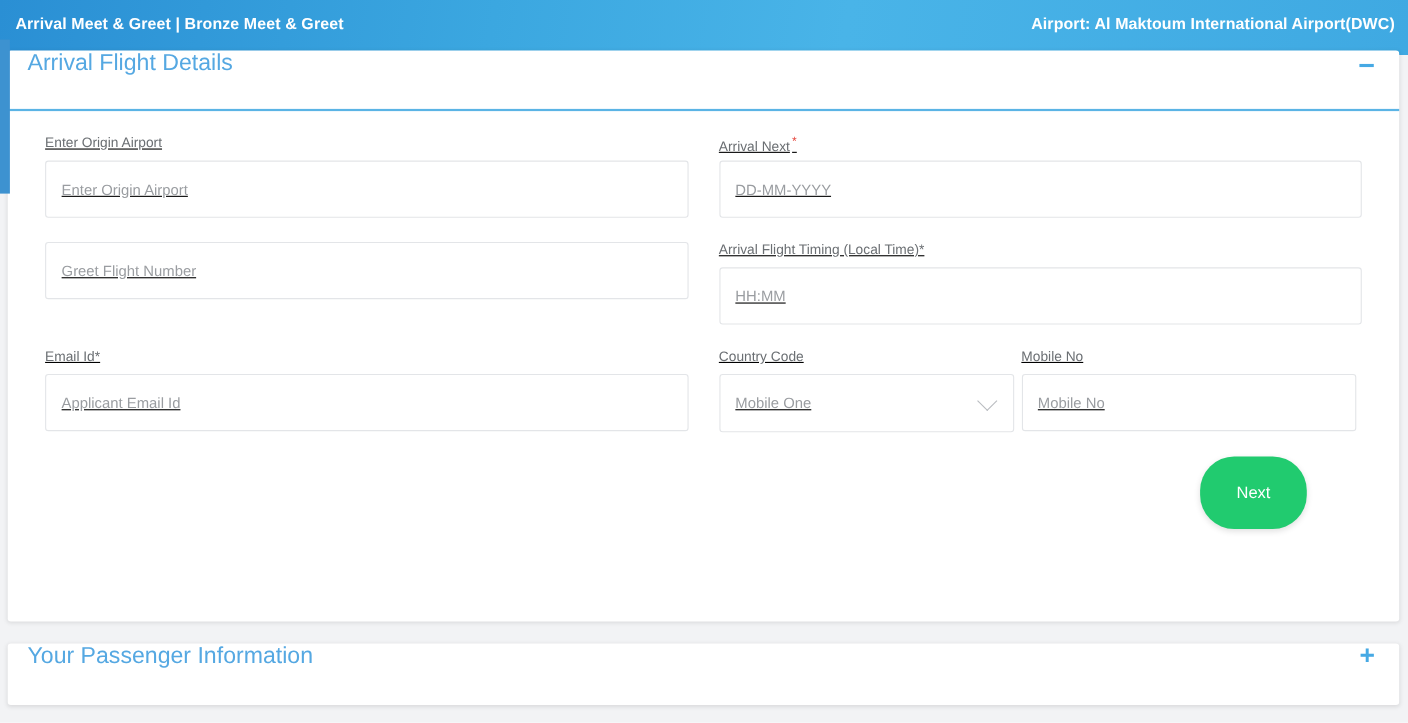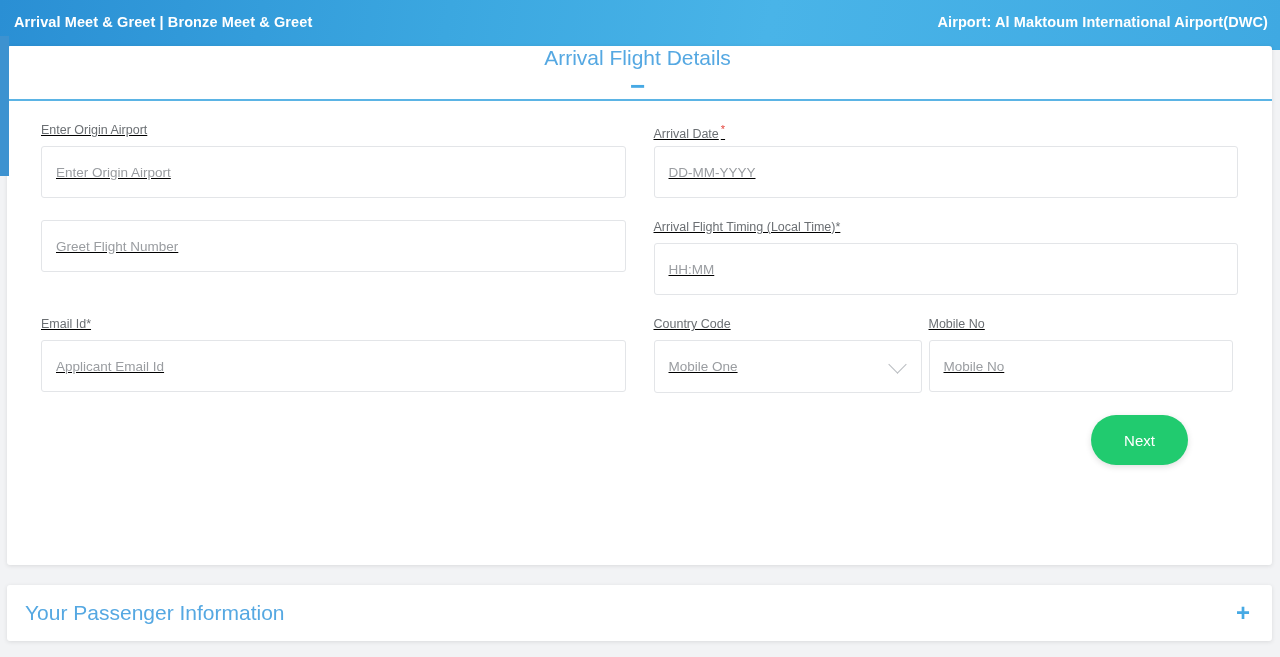--- a/index.html
+++ b/index.html
@@ -58,24 +58,22 @@
     background: #ffffff;
     border-radius: 3px;
     box-shadow: 0 1px 4px rgba(0,0,0,.10);
     z-index: 2;
   }
 
   .card-head {
     height: 55px;
     border-bottom: 2px solid #5bb4e5;
     display: flex;
-    align-items: center;
     justify-content: space-between;
     padding: 0 22px 0 18px;
-    flex-direction: column;
   }
   .card-head-title {
     color: #55a8e2;
     font-size: 21px;
     font-weight: normal;
   }
 
   .toggle-icon {
     color: #46a9e4;
     font-size: 26px;
@@ -144,21 +142,21 @@
 
   
   .btn-row {
     display: flex;
     justify-content: flex-end;
     padding-right: 50px;
     margin-top: 14px;
   }
   .btn-next {
     width: 97px;
-    height: 50px;
+    height: 66px;
     border: none;
     border-radius: 31px;
     background: #21cb6f;
     color: #ffffff;
     font-size: 15px;
     font-family: "Liberation Sans", sans-serif;
     cursor: pointer;
     box-shadow: 0 2px 6px rgba(0,0,0,.13);
   }
 
@@ -166,21 +164,21 @@
   .panel {
     position: absolute;
     left: 7px;
     top: 585px;
     width: 1265px;
     height: 56px;
     background: #ffffff;
     border-radius: 3px;
     box-shadow: 0 1px 4px rgba(0,0,0,.10);
     display: flex;
-    align-items: center;
+    align-items: flex-start;
     justify-content: space-between;
     padding: 0 22px 0 18px;
     z-index: 2;
   }
   .panel-title {
     color: #55a8e2;
     font-size: 21px;
   }
 </style>
 </head>
@@ -206,21 +204,21 @@
       <div class="col-left">
         <div class="field full">
           <label class="field-label">Enter Origin Airport</label>
           <div class="input-box">
             <span class="placeholder">Enter Origin Airport</span>
           </div>
         </div>
       </div>
       <div class="col-right">
         <div class="field full">
-          <label class="field-label"><span>Arrival Date</span><span class="req">*</span></label>
+          <label class="field-label"><span>Arrival Next</span><span class="req">*</span></label>
           <div class="input-box">
             <span class="placeholder">DD-MM-YYYY</span>
           </div>
         </div>
       </div>
     </div>
 
     <div class="form-row">
       <div class="col-left">
         <div class="field full">

